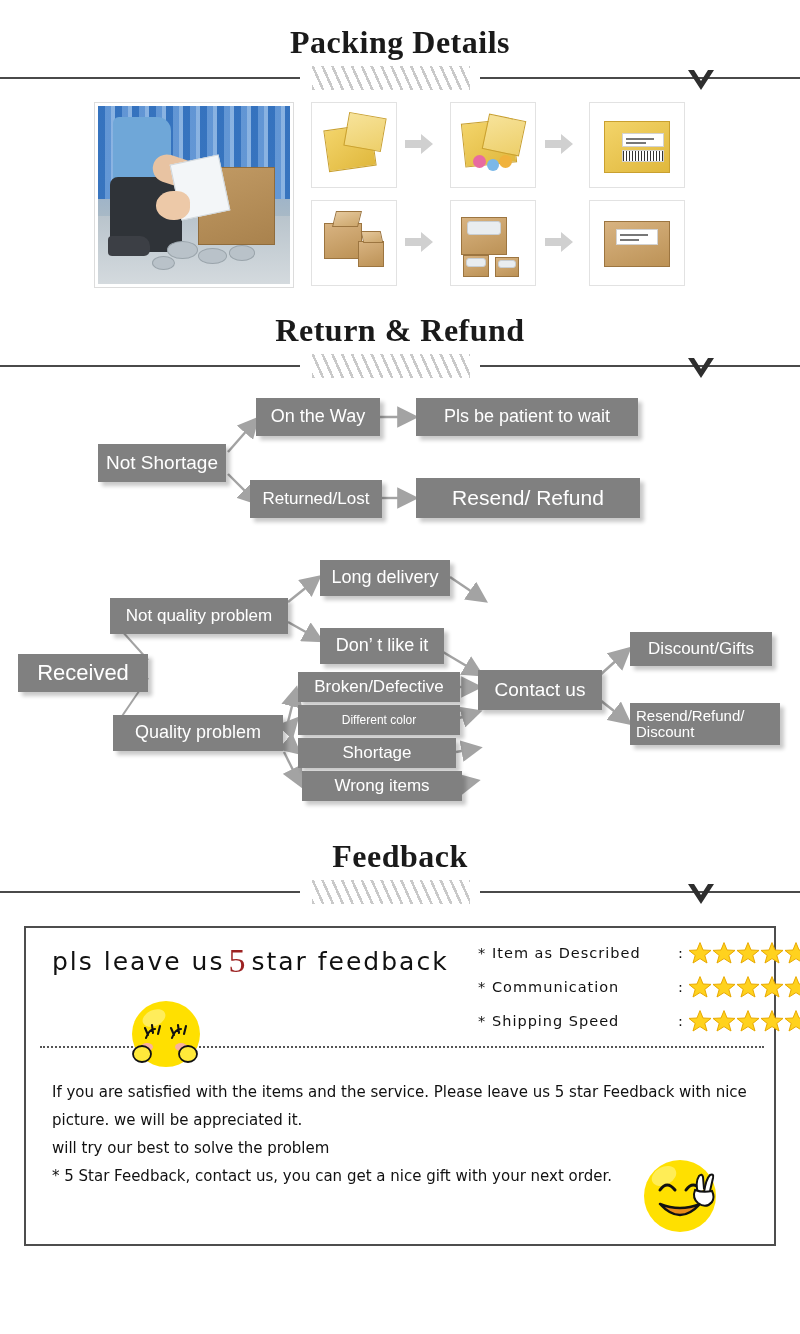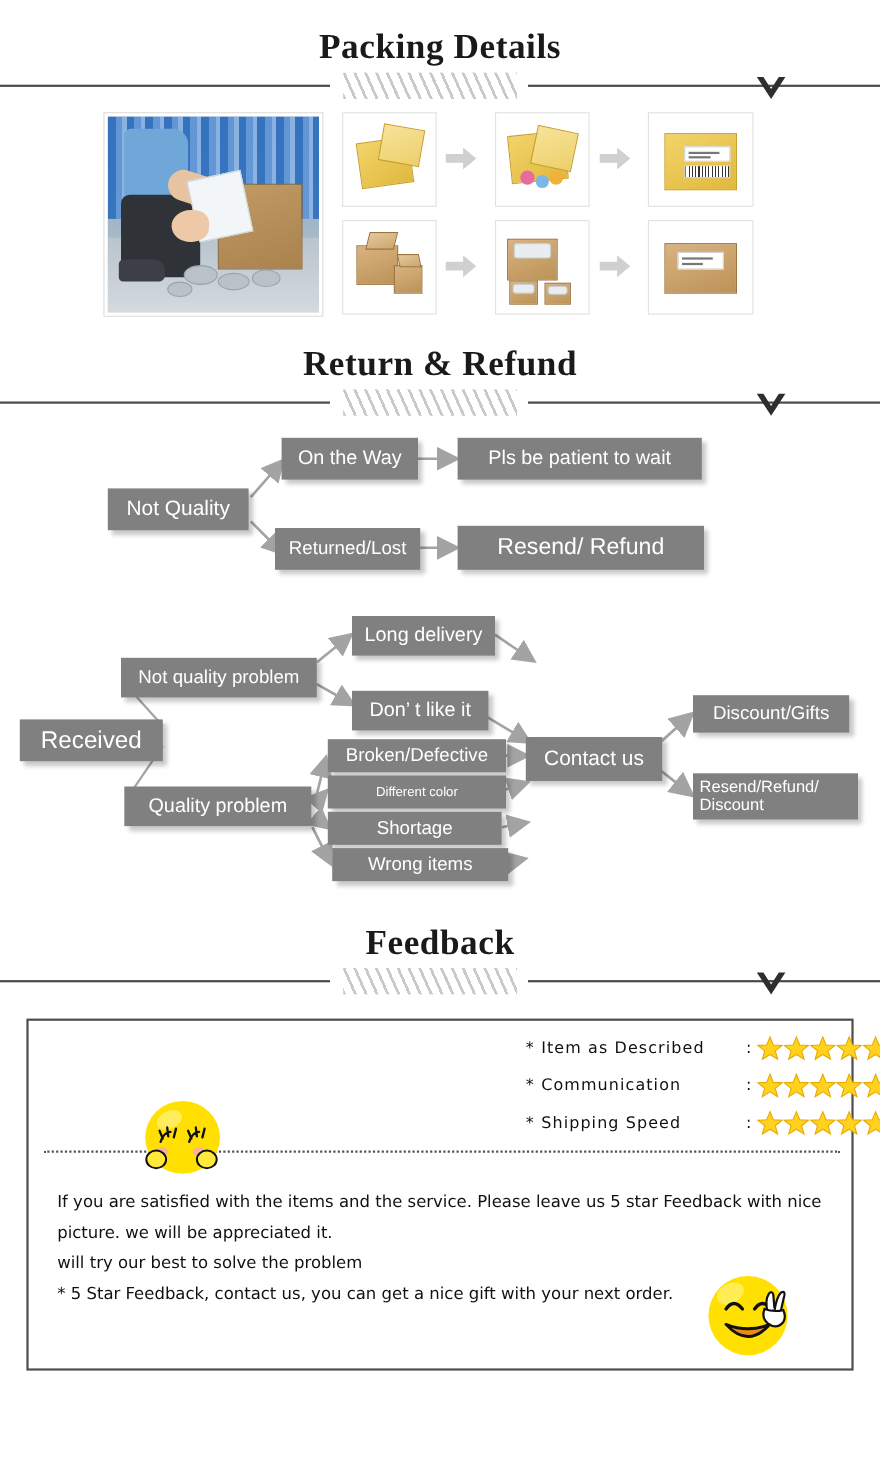--- a/index.html
+++ b/index.html
@@ -401,21 +401,21 @@
 
   <path d="M456 752 L478 748" stroke="#a3a3a3" stroke-width="2.4" fill="none" marker-end="url(#ah)"></path>
 
   <path d="M456 785 L476 781" stroke="#a3a3a3" stroke-width="2.4" fill="none" marker-end="url(#ah)"></path>
 
   <path d="M600 675 L628 650" stroke="#a3a3a3" stroke-width="2.6" fill="none" marker-end="url(#ah)"></path>
 
   <path d="M600 700 L628 722" stroke="#a3a3a3" stroke-width="2.6" fill="none" marker-end="url(#ah)"></path>
 </svg>
 
-<div class="flow-box" style="left:98px;top:444px;width:128px;height:38px;font-size:19px;">Not Quality</div>
+<div class="flow-box" style="left:98px;top:444px;width:128px;height:38px;font-size:19px;">Not Shortage</div>
 
 <div class="flow-box" style="left:256px;top:398px;width:124px;height:38px;font-size:18px;">On the Way</div>
 
 <div class="flow-box" style="left:416px;top:398px;width:222px;height:38px;font-size:18px;">Pls be patient to wait</div>
 
 <div class="flow-box" style="left:250px;top:480px;width:132px;height:38px;font-size:17px;">Returned/Lost</div>
 
 <div class="flow-box" style="left:416px;top:478px;width:224px;height:40px;font-size:21px;">Resend/ Refund</div>
 
 <div class="flow-box" style="left:18px;top:654px;width:130px;height:38px;font-size:22px;">Received</div>
@@ -453,20 +453,23 @@
       <svg width="30" height="26" viewBox="0 0 30 26">
         <path d="M2 4 L15 24 L28 4 L22 4 L15 15 L8 4 Z" fill="#2e2e2e"></path>
       </svg>
     </div>
   </div>
 </div>
 
 <div class="fb-panel">
   <div class="fb-sep"></div>
 
+  <div class="fb-headline">
+    <span>pls leave us</span><span class="five">5</span><span>star feedback</span>
+  </div>
 
   <div class="rating-list">
 
     <div class="rating-row">
       <span class="star-ast">*</span>
       <span class="rl">Item as Described</span>
       <span class="colon">:</span>
       <span class="stars">
         <svg width="24" height="24" viewBox="0 0 24 24">
             <path d="M12 1.6 L15 9 L23 9.4 L16.8 14.4 L19 22 L12 17.6 L5 22 L7.2 14.4 L1 9.4 L9 9 Z" fill="#ffd21e" stroke="#e8a900" stroke-width="1"></path>

